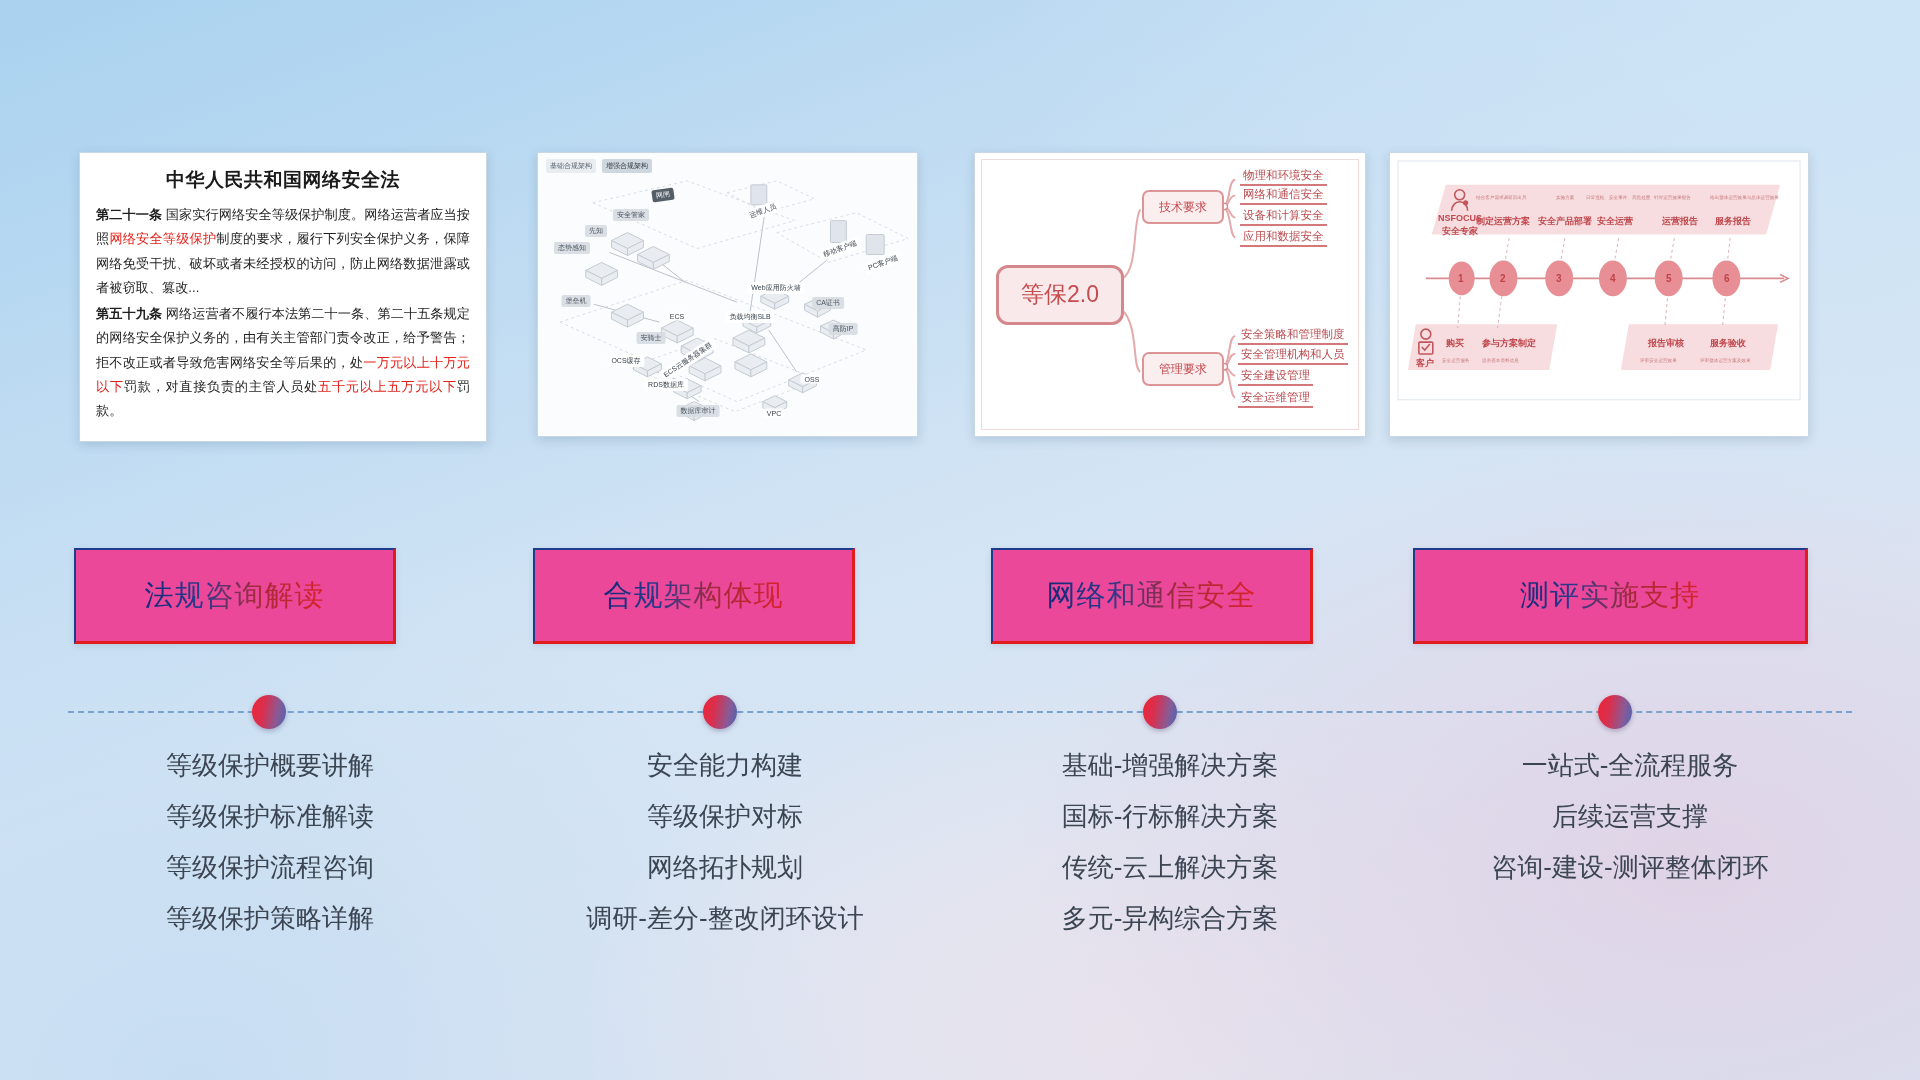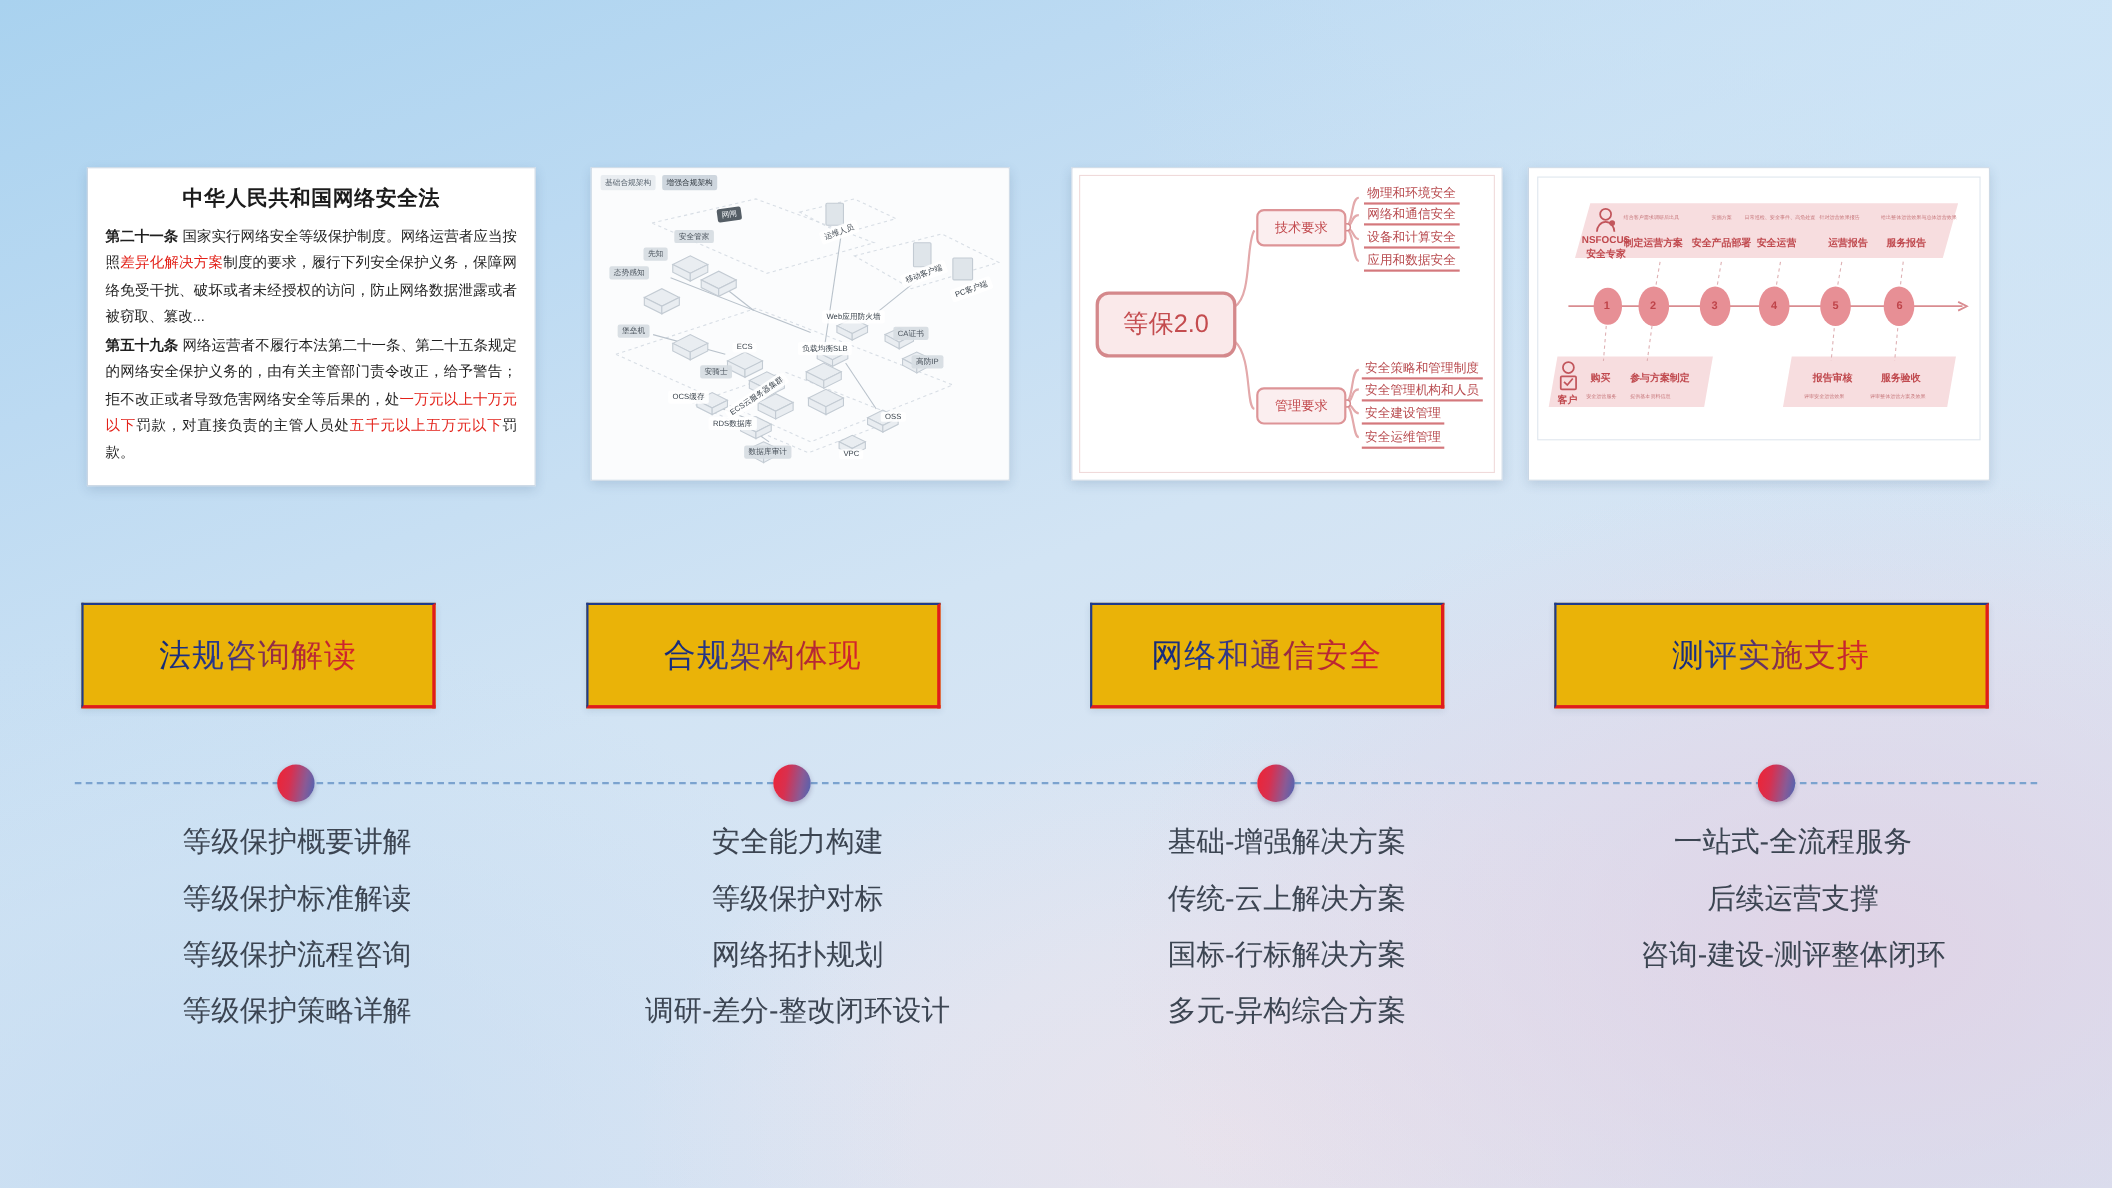--- a/index.html
+++ b/index.html
@@ -85,21 +85,21 @@
   .proc-svg { position: absolute; inset: 0; }
   .pt { position: absolute; white-space: nowrap; color: #c0494e; }
   .pt.big { font-size: 9px; font-weight: bold; }
   .pt.small { font-size: 4.6px; color: #c87a7e; }
   .pt.num { font-size: 10px; font-weight: bold; color: #bf4349; }
 
   
   .titles { position: absolute; top: 548px; left: 0; width: 1920px; height: 96px; }
   .title-box {
     position: absolute; top: 0; height: 96px;
-    background: #eab308;
+    background: #ec4899;
     border: 2px solid #1f3b8c;
     border-bottom: 3px solid #e01c1c;
     border-right: 3px solid #e01c1c;
     display: flex; align-items: center; justify-content: center;
     box-shadow: 0 2px 6px rgba(40,70,110,0.12);
   }
   .tb-1 { left: 74px;   width: 322px; }
   .tb-2 { left: 533px;  width: 322px; }
   .tb-3 { left: 991px;  width: 322px; }
   .tb-4 { left: 1413px; width: 395px; }
@@ -140,21 +140,21 @@
 </style>
 </head>
 <body>
 
 <div class="cards">
 
   <div class="card card-1">
     <div class="law">
       <div class="law-title">中华人民共和国网络安全法</div>
       <div class="law-p">
-        <span class="law-art">第二十一条</span><span> 国家实行网络安全等级保护制度。网络运营者应当按照</span><span class="hl">差异化解决方案</span><span>制度的要求，履行下列安全保护义务，保障网络免受干扰、破坏或者未经授权的访问，防止网络数据泄露或者被窃取、篡改...</span>
+        <span class="law-art">第二十一条</span><span> 国家实行网络安全等级保护制度。网络运营者应当按照</span><span class="hl">网络安全等级保护</span><span>制度的要求，履行下列安全保护义务，保障网络免受干扰、破坏或者未经授权的访问，防止网络数据泄露或者被窃取、篡改...</span>
       </div>
       <div class="law-p">
         <span class="law-art">第五十九条</span><span>  网络运营者不履行本法第二十一条、第二十五条规定的网络安全保护义务的，由有关主管部门责令改正，给予警告；拒不改正或者导致危害网络安全等后果的，处</span><span class="hl">一万元以上十万元以下</span><span>罚款，对直接负责的主管人员处</span><span class="hl">五千元以上五万元以下</span><span>罚款。</span>
       </div>
     </div>
   </div>
 
   <div class="card card-2">
     <div class="arch">
       <div class="arch-tabs">
@@ -402,22 +402,22 @@
     <div class="col-item">等级保护策略详解</div>
   </div>
   <div class="col col-2">
     <div class="col-item">安全能力构建</div>
     <div class="col-item">等级保护对标</div>
     <div class="col-item">网络拓扑规划</div>
     <div class="col-item">调研-差分-整改闭环设计</div>
   </div>
   <div class="col col-3">
     <div class="col-item">基础-增强解决方案</div>
+    <div class="col-item">国标-行标解决方案</div>
     <div class="col-item">传统-云上解决方案</div>
-    <div class="col-item">国标-行标解决方案</div>
     <div class="col-item">多元-异构综合方案</div>
   </div>
   <div class="col col-4">
     <div class="col-item">一站式-全流程服务</div>
     <div class="col-item">后续运营支撑</div>
     <div class="col-item">咨询-建设-测评整体闭环</div>
   </div>
 </div>
 
 </body></html>

